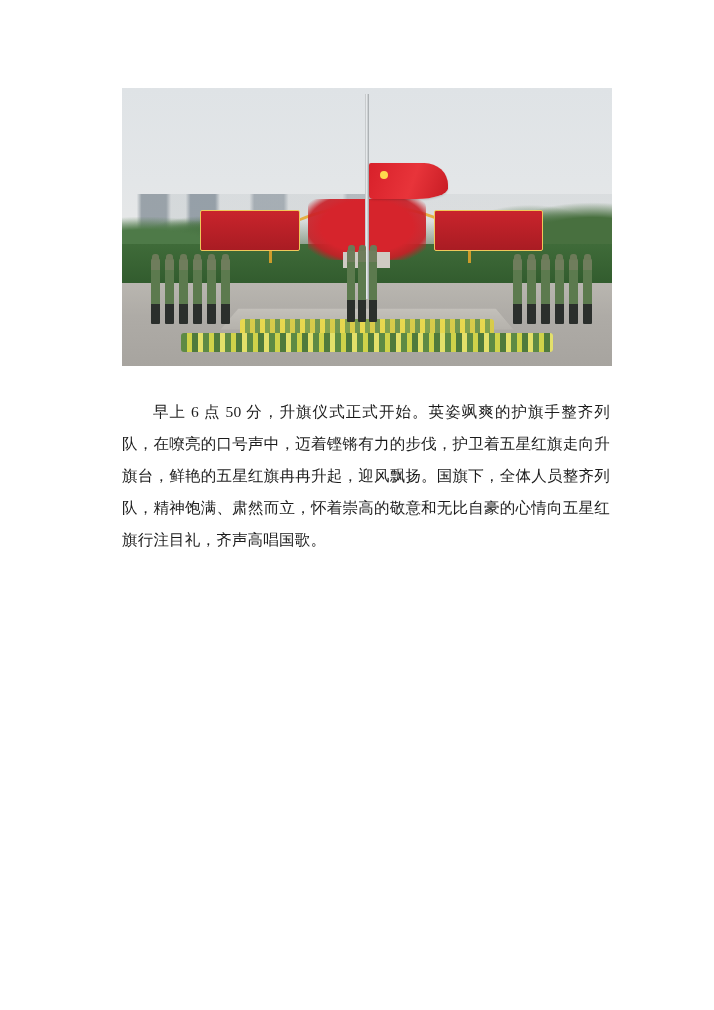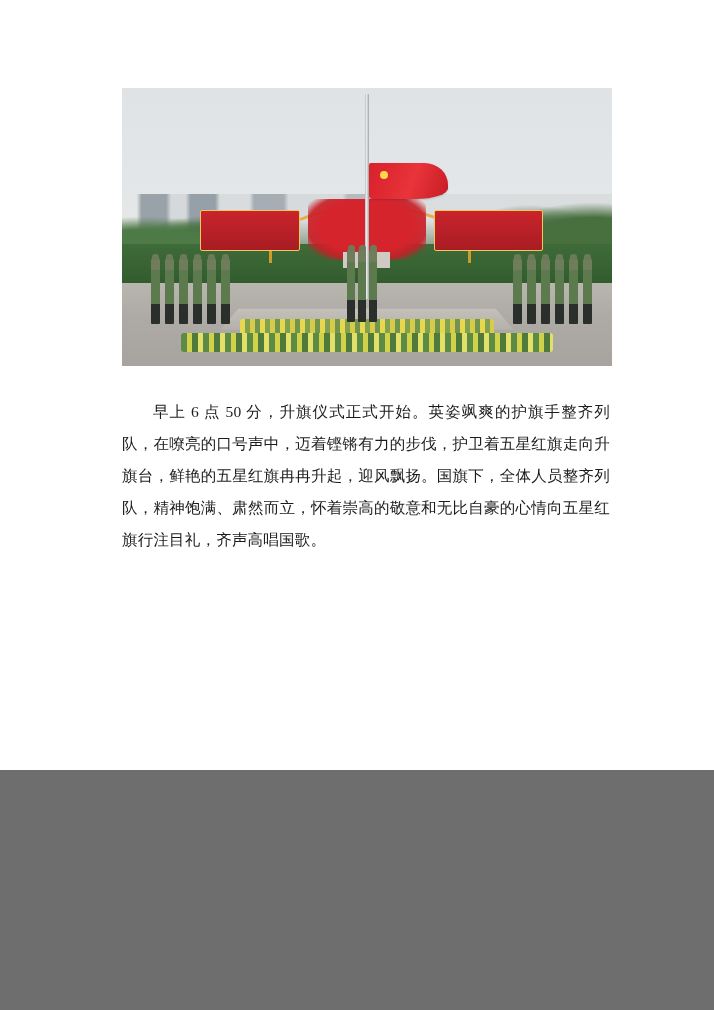--- a/index.html
+++ b/index.html
@@ -9,21 +9,21 @@
   }
   body {
     width: 714px;
     height: 1010px;
     overflow: hidden;
     font-family: "Liberation Serif", "DejaVu Serif", serif;
   }
   .page {
     position: relative;
     width: 714px;
-    height: 770px;
+    height: 1010px;
     background: #ffffff;
     box-sizing: border-box;
     padding: 88px 104px 0 122px;
   }
   .figure {
     width: 490px;
     height: 278px;
     position: relative;
     overflow: hidden;
     background: #cfd4d8;

